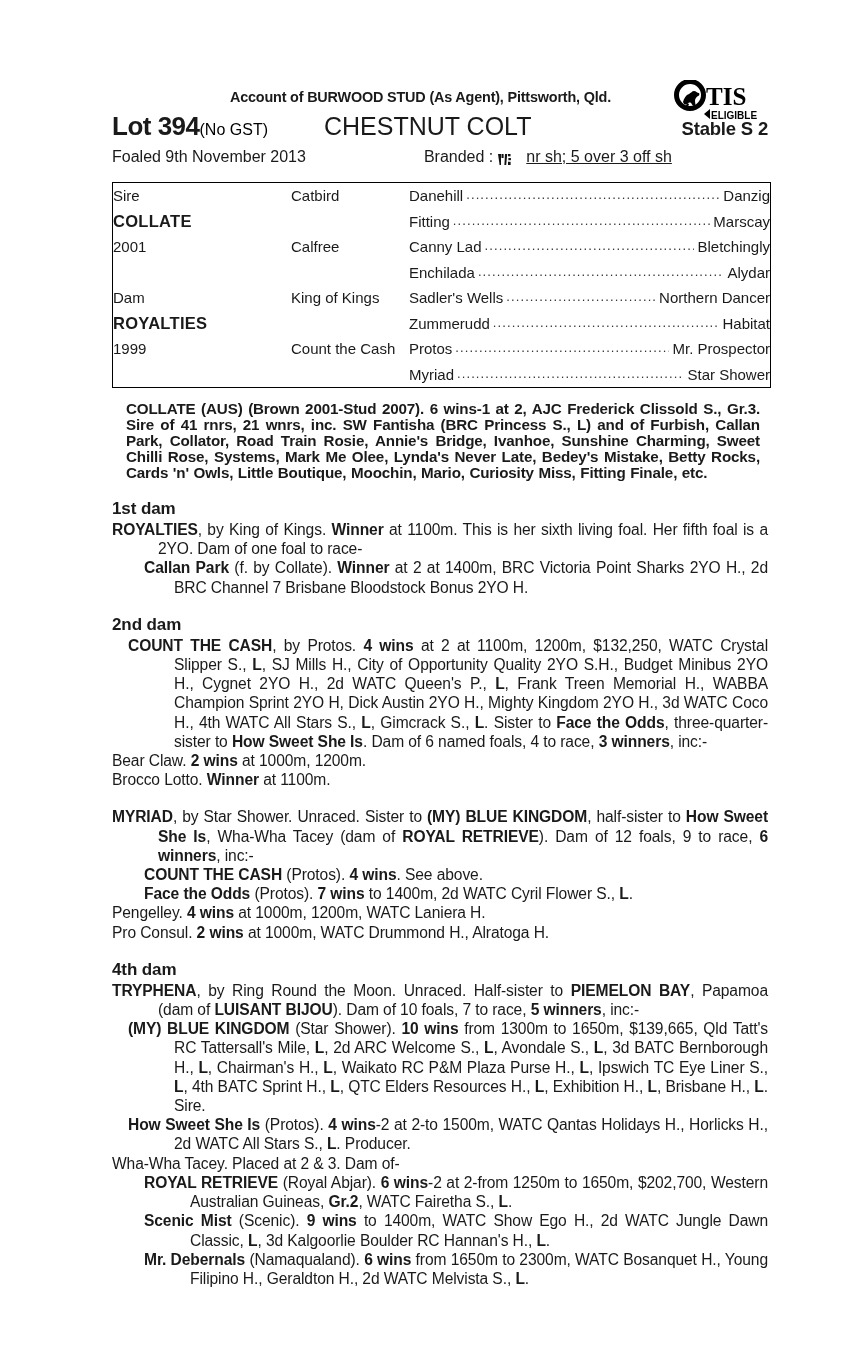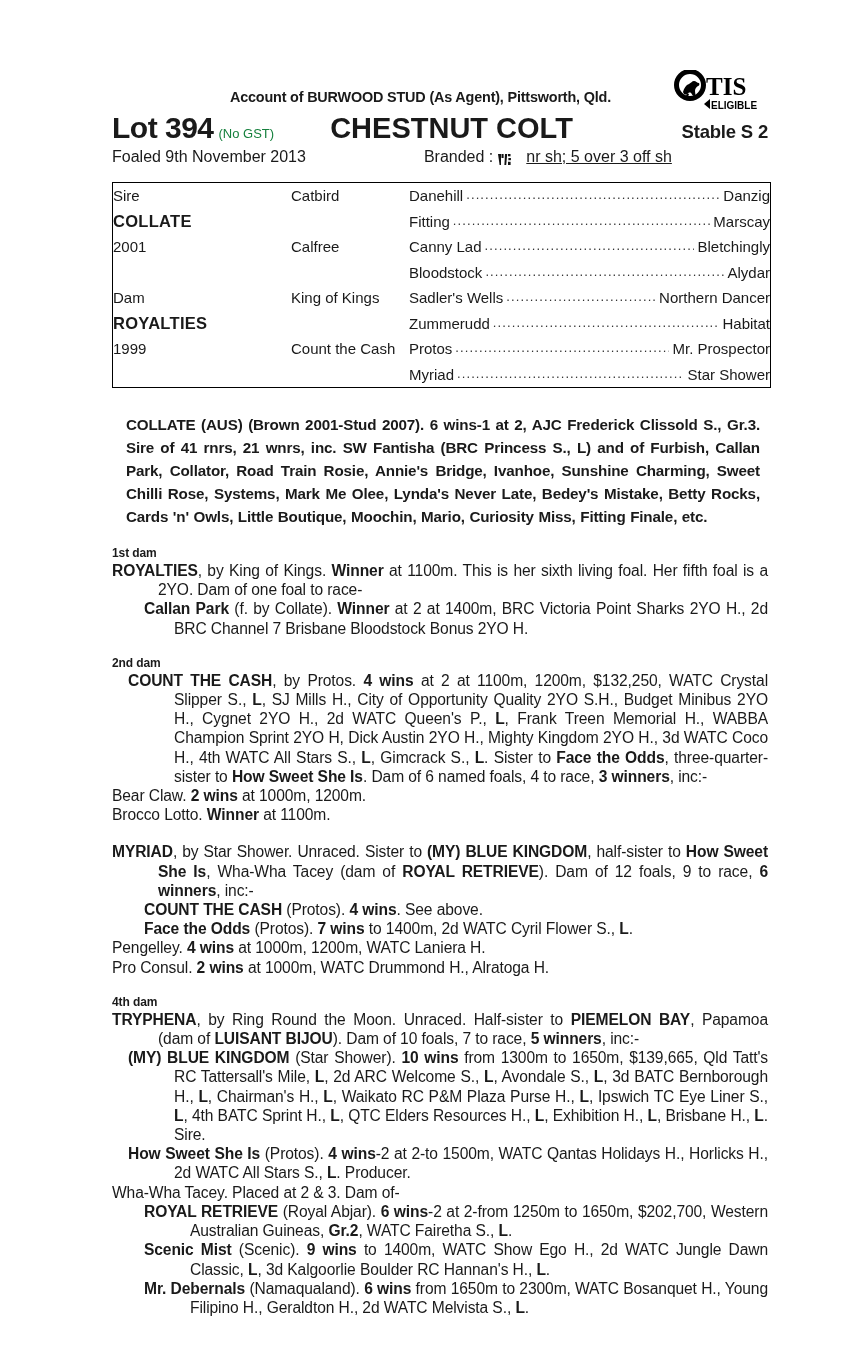--- a/index.html
+++ b/index.html
@@ -29,21 +29,21 @@
   }
 
   
   .header-block {
     position: relative;
     padding-top: 88px;
   }
   .otis-logo {
     position: absolute;
     right: -2px;
-    top: 70px;
+    top: 80px;
     width: 96px;
     height: 42px;
   }
   .account-line {
     text-align: center;
     font-weight: bold;
     font-size: 15.5px;
     letter-spacing: -0.2px;
     transform: scaleX(0.93);
     transform-origin: center center;
@@ -51,32 +51,31 @@
     white-space: nowrap;
   }
   .lot-row {
     display: flex;
     align-items: baseline;
     margin-top: 5px;
     height: 30px;
   }
   .lot-no {
     font-weight: bold;
-    font-size: 30px;
+    font-size: 26px;
     letter-spacing: -0.5px;
     text-align: center;
   }
   .no-gst {
-    font-size: 13px;
-    margin-left: 5px;
-    color: #15803d;
+    font-size: 16px;
+    color: #000000;
   }
   .colour-sex {
-    font-weight: bold;
-    font-size: 29px;
+    font-weight: normal;
+    font-size: 25px;
     letter-spacing: 0px;
     margin-left: 56px;
     text-align: center;
   }
   .stable {
     font-weight: bold;
     font-size: 18.5px;
     margin-left: auto;
     letter-spacing: -0.2px;
   }
@@ -146,35 +145,35 @@
     font-size: 13px;
     letter-spacing: 1.1px;
     color: #333;
     position: relative;
     top: -1px;
   }
   .leader-right { flex: 0 0 auto; padding-left: 3px; }
 
   
   .sire-summary {
-    margin-top: 25px;
+    margin-top: 13px;
     padding: 0 8px 0 14px;
     font-weight: bold;
     font-size: 15.2px;
-    line-height: 23px;
+    line-height: 16px;
     text-align: justify;
     letter-spacing: -0.15px;
     word-spacing: 0.5px;
   }
 
   
   .dam-section { margin-top: 18px; }
   .dam-heading {
     font-weight: bold;
-    font-size: 12px;
+    font-size: 17px;
     margin-bottom: 1px;
     letter-spacing: -0.1px;
   }
   .para {
     font-size: 15.6px;
     line-height: 19.2px;
     text-align: justify;
     text-justify: inter-word;
     letter-spacing: -0.1px;
   }
@@ -271,21 +270,21 @@
                 <span class="leader-dots">........................................................................................................................</span>
                 <span class="leader-right">Bletchingly</span>
               </div>
             </td>
           </tr>
           <tr>
             <td class="ped-cell col-a"><span></span></td>
             <td class="ped-cell col-b"></td>
             <td class="ped-cell col-c">
               <div class="leader-line">
-                <span class="leader-left">Bloodstock</span>
+                <span class="leader-left">Enchilada</span>
                 <span class="leader-dots">........................................................................................................................</span>
                 <span class="leader-right">Alydar</span>
               </div>
             </td>
           </tr>
           <tr>
             <td class="ped-cell col-a"><span>Dam</span></td>
             <td class="ped-cell col-b">King of Kings</td>
             <td class="ped-cell col-c">
               <div class="leader-line">

